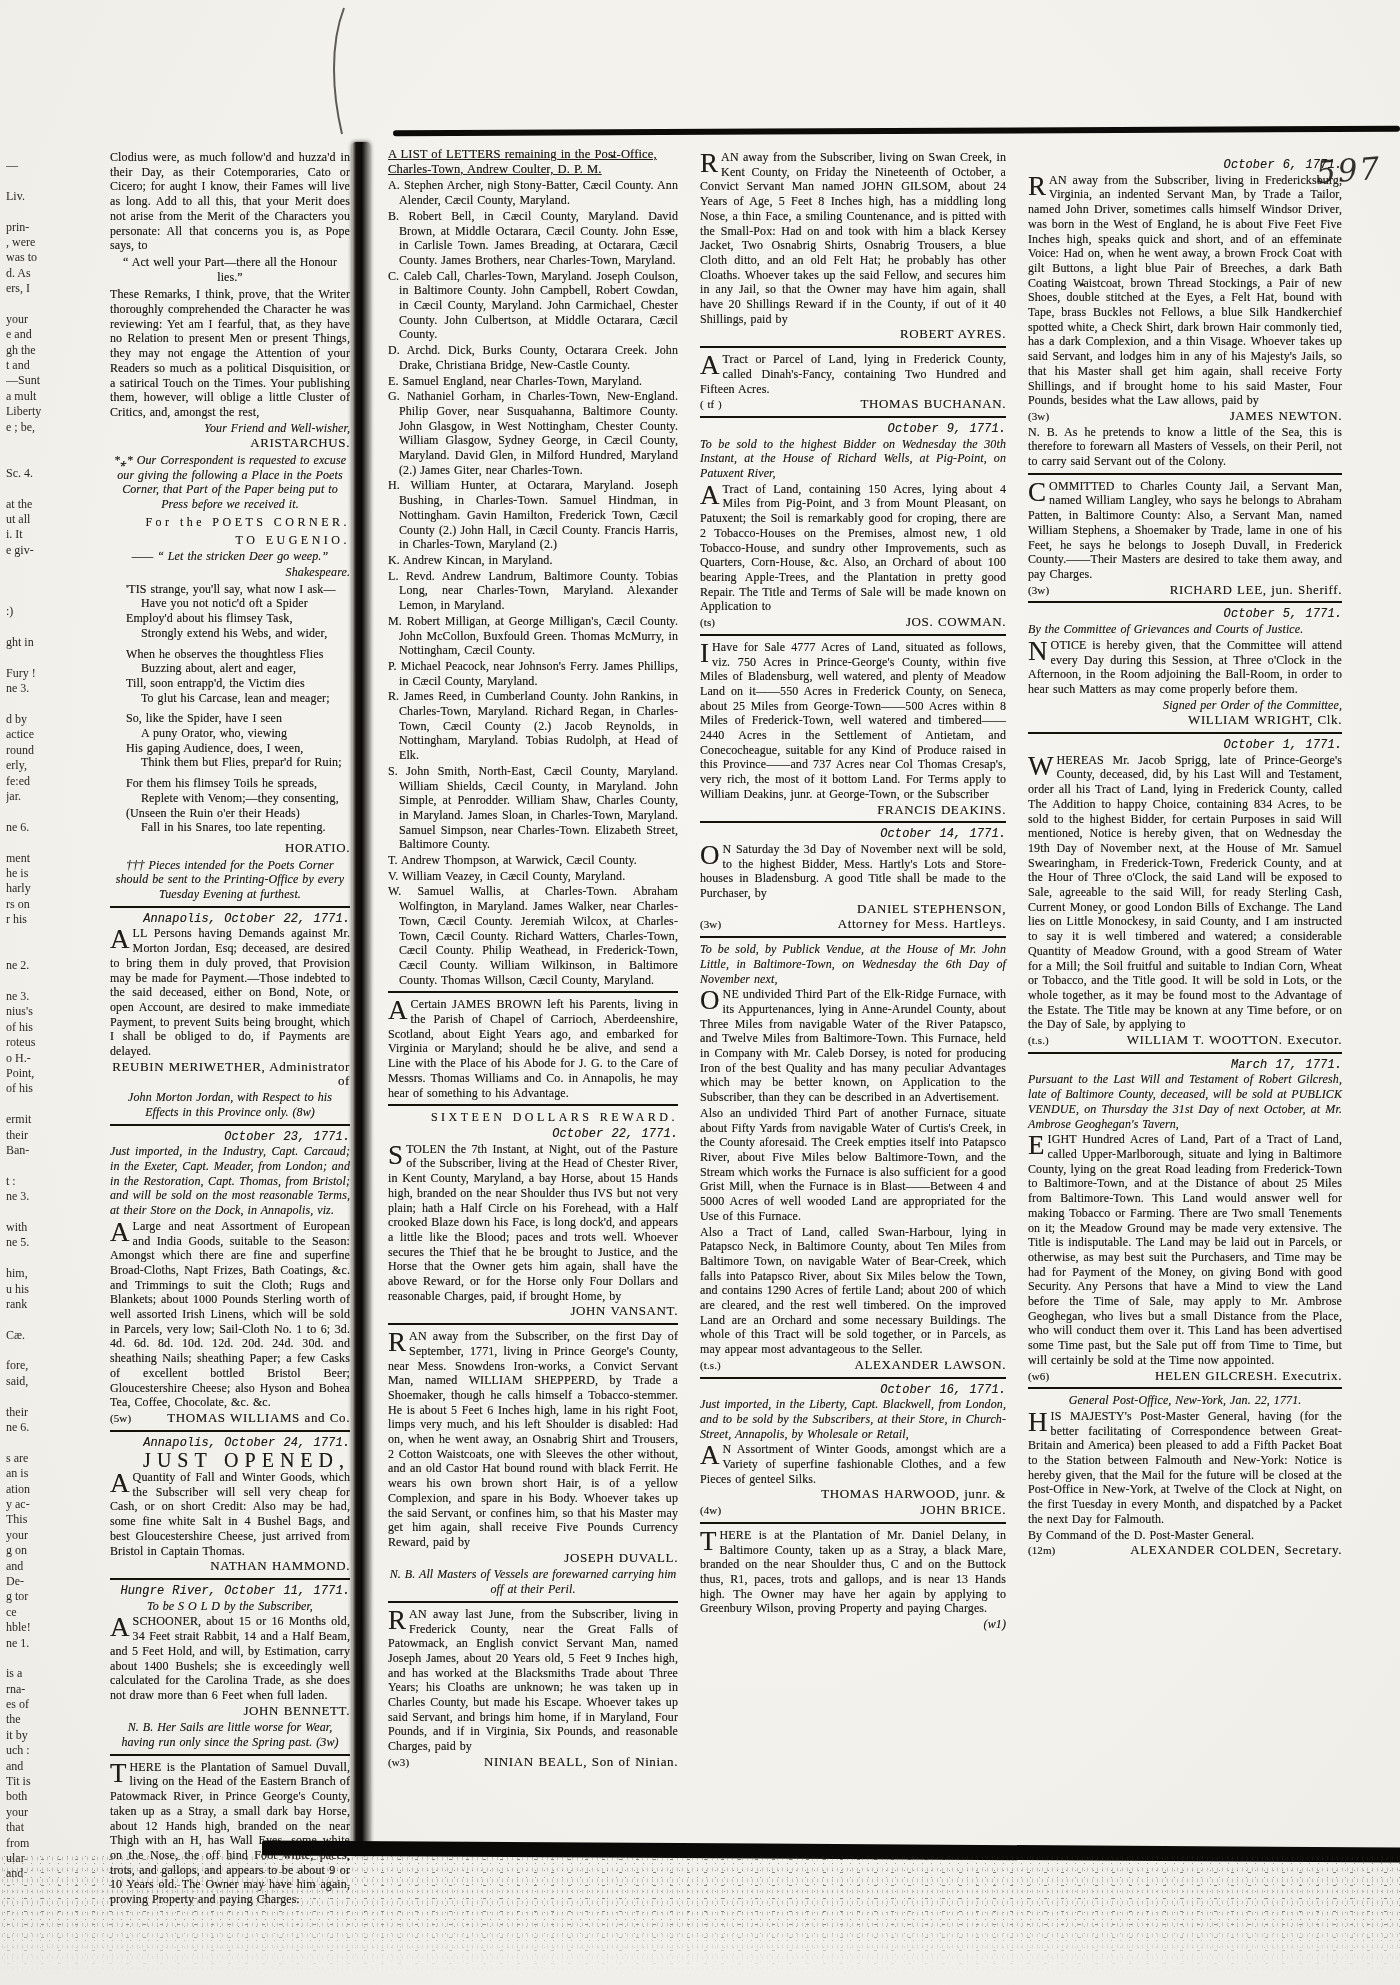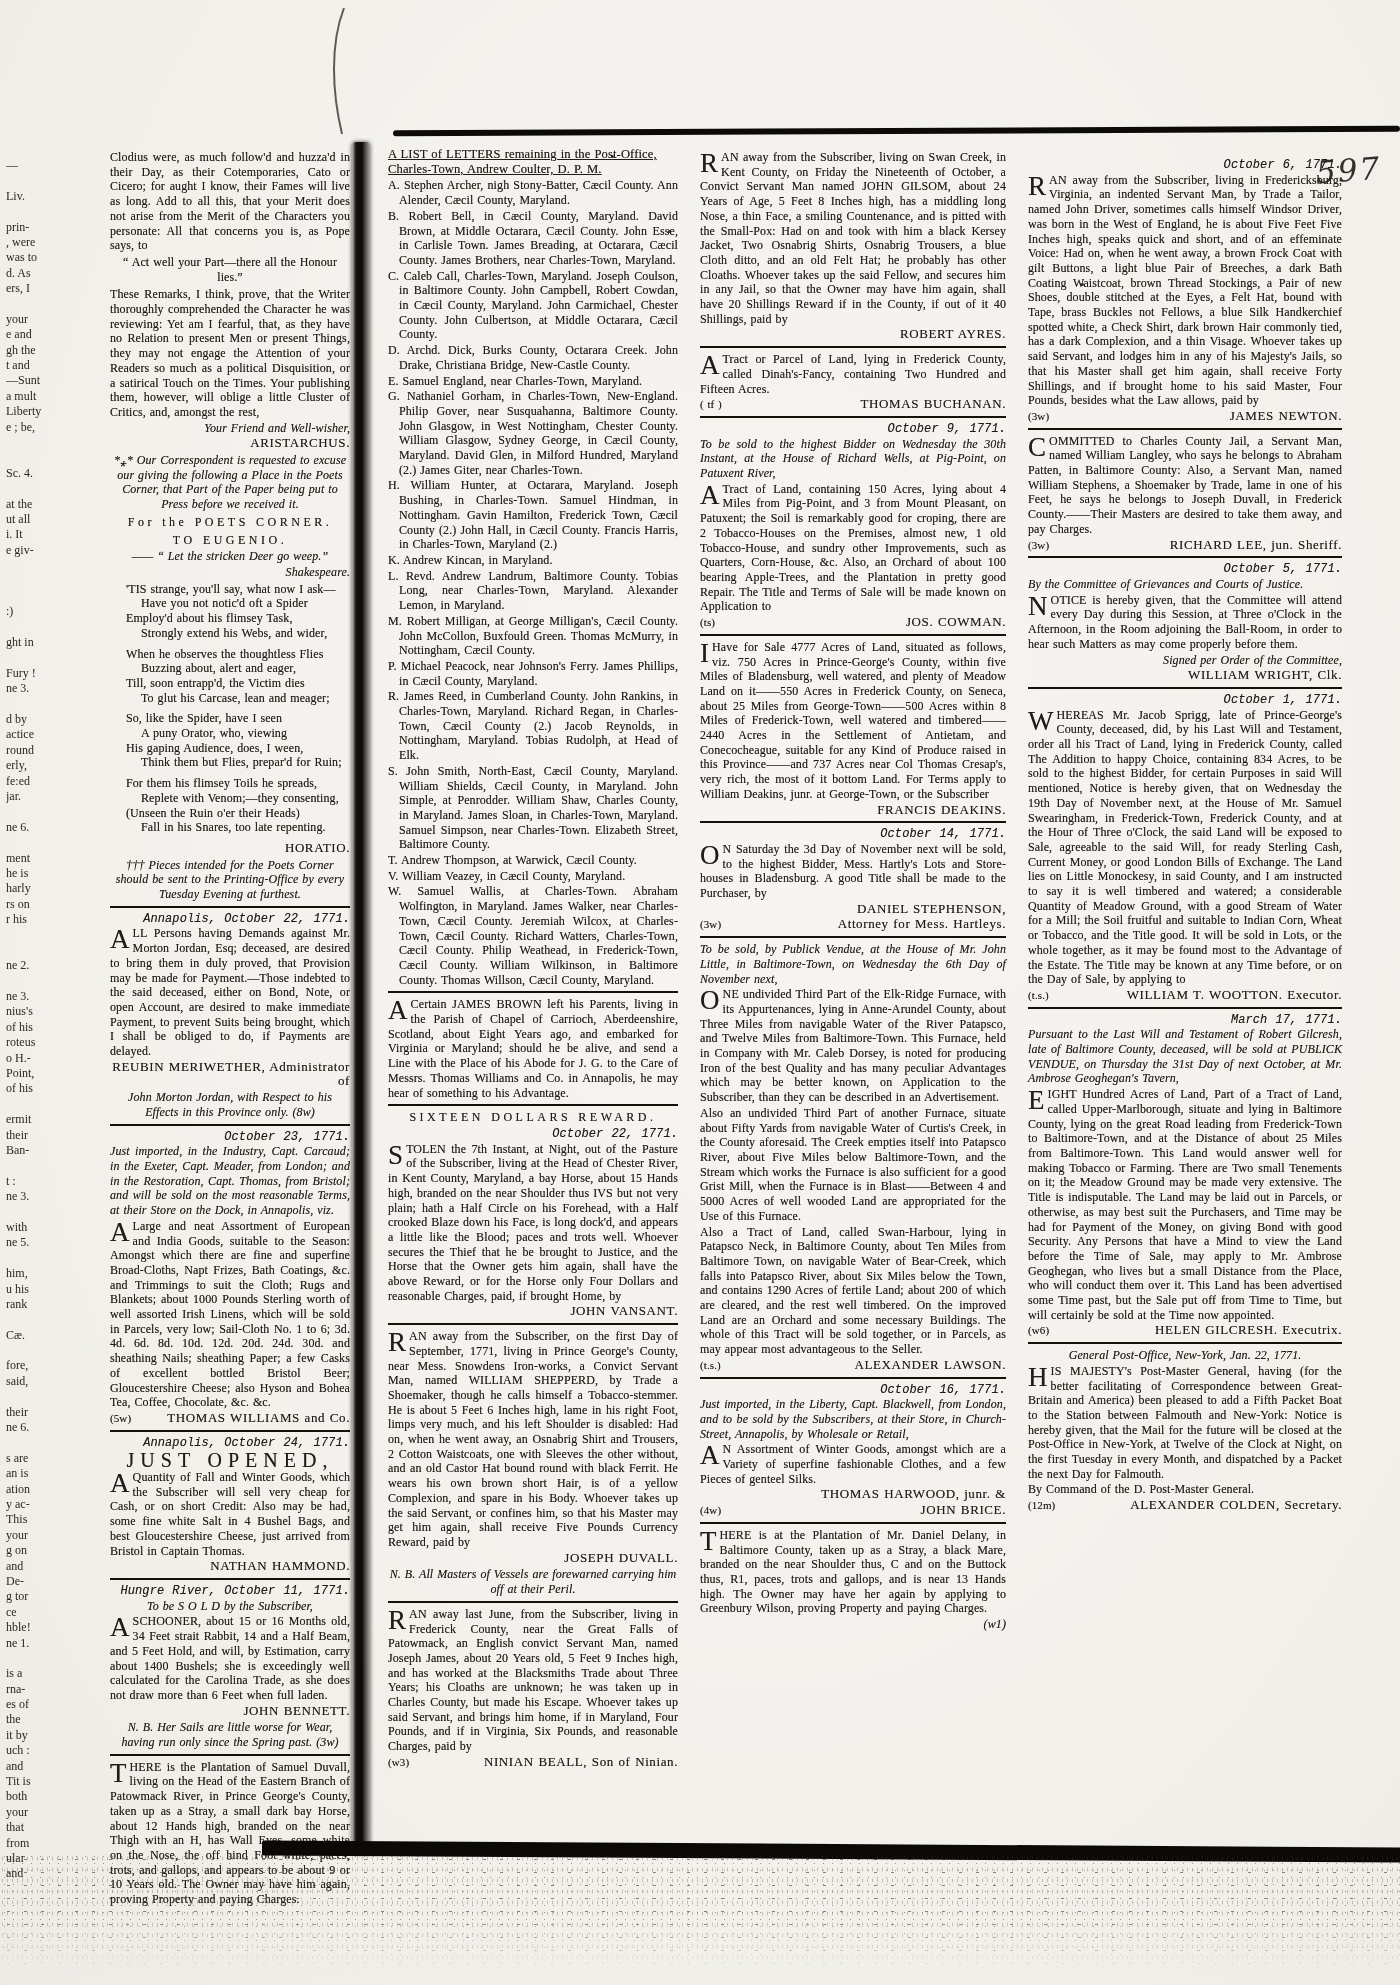--- a/index.html
+++ b/index.html
@@ -35,21 +35,21 @@
     letter-spacing:0.1px;word-spacing:0.8px;text-shadow:0 0 0.6px rgba(45,36,26,0.55);}
   #col0{left:110px;top:150px;width:240px;}
   #col1{left:388px;top:147px;width:290px;}
   #col2{left:700px;top:150px;width:306px;}
   #col3{left:1028px;top:156px;width:314px;}
   .para{margin:0 0 1px 0;}
   .ital{font-style:italic;}
   .center{text-align:center;}
   .right{text-align:right;}
   .dateline{text-align:right;font-style:italic;margin-top:2px;font-family:Liberation Mono, monospace;}
-  .headline{text-align:center;margin:3px 0 2px;}
+  .headline{text-align:right;margin:3px 0 2px;}
   .spaced{letter-spacing:3.5px;}
   .big{font-size:20px;letter-spacing:6px;}
   .note{font-style:italic;text-align:center;margin:2px 0;}
   .quote{text-align:center;margin:2px 0 3px;}
   .list-header{text-align:left;font-size:12.6px;margin-bottom:2px;text-decoration:underline;}
   .letters-group{padding-left:11px;text-indent:-11px;margin-bottom:1px;}
   .sig{display:flex;justify-content:space-between;align-items:baseline;margin:1px 0;}
   .sig .tag{font-size:11px;flex:0 0 auto;}
   .sig .name{margin-left:auto;font-size:13px;letter-spacing:0.6px;text-align:right;}
   .rule{border-top:2px solid #141109;margin:4px 0;}
@@ -358,20 +358,21 @@
       <div class="para"><div class="dropcap">T</div>HERE is at the Plantation of Mr. Daniel Delany, in Baltimore County, taken up as a Stray, a black Mare, branded on the near Shoulder thus, C and on the Buttock thus, R1, paces, trots and gallops, and is near 13 Hands high.  The Owner may have her again by applying to Greenbury Wilson, proving Property and paying Charges.</div>
       <div class="para right ital">(w1)</div>
     </div>
   <div class="col" id="col3">
       <div class="dateline">October 6, 1771.</div>
       <div class="para"><div class="dropcap">R</div>AN away from the Subscriber, living in Fredericksburg, Virginia, an indented Servant Man, by Trade a Tailor, named John Driver, sometimes calls himself Windsor Driver, was born in the West of England, he is about Five Feet Five Inches high, speaks quick and short, and of an effeminate Voice: Had on, when he went away, a brown Frock Coat with gilt Buttons, a light blue Pair of Breeches, a dark Bath Coating Waistcoat, brown Thread Stockings, a Pair of new Shoes, double stitched at the Eyes, a Felt Hat, bound with Tape, brass Buckles not Fellows, a blue Silk Handkerchief spotted white, a Check Shirt, dark brown Hair commonly tied, has a dark Complexion, and a thin Visage.  Whoever takes up said Servant, and lodges him in any of his Majesty's Jails, so that his Master shall get him again, shall receive Forty Shillings, and if brought home to his said Master, Four Pounds, besides what the Law allows, paid by</div>
       <div class="sig">
         <div class="tag">(3w)</div>
         <div class="name">JAMES NEWTON.</div>
       </div>
+      <div class="para">N. B. As he pretends to know a little of the Sea, this is therefore to forewarn all Masters of Vessels, on their Peril, not to carry said Servant out of the Colony.</div>
       <div class="rule"></div>
       <div class="para"><div class="dropcap">C</div>OMMITTED to Charles County Jail, a Servant Man, named William Langley, who says he belongs to Abraham Patten, in Baltimore County: Also, a Servant Man, named William Stephens, a Shoemaker by Trade, lame in one of his Feet, he says he belongs to Joseph Duvall, in Frederick County.——Their Masters are desired to take them away, and pay Charges.</div>
       <div class="sig">
         <div class="tag">(3w)</div>
         <div class="name">RICHARD LEE, jun. Sheriff.</div>
       </div>
       <div class="rule"></div>
       <div class="dateline">October 5, 1771.</div>
       <div class="para ital">By the Committee of Grievances and Courts of Justice.</div>
       <div class="para"><div class="dropcap">N</div>OTICE is hereby given, that the Committee will attend every Day during this Session, at Three o'Clock in the Afternoon, in the Room adjoining the Ball-Room, in order to hear such Matters as may come properly before them.</div>

